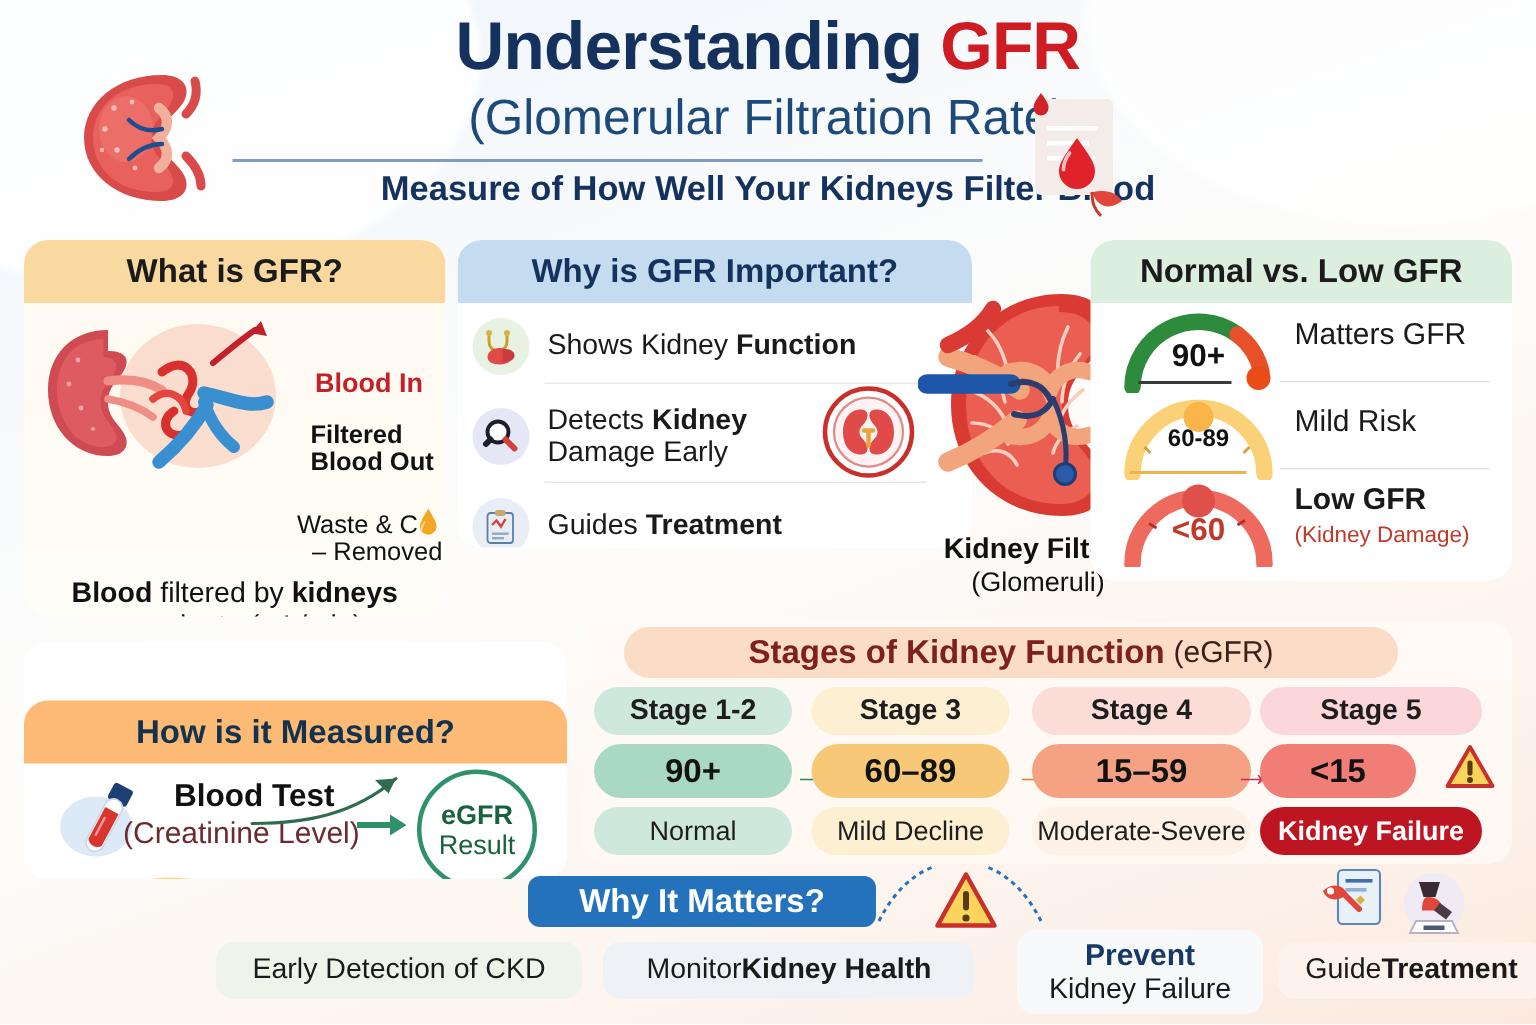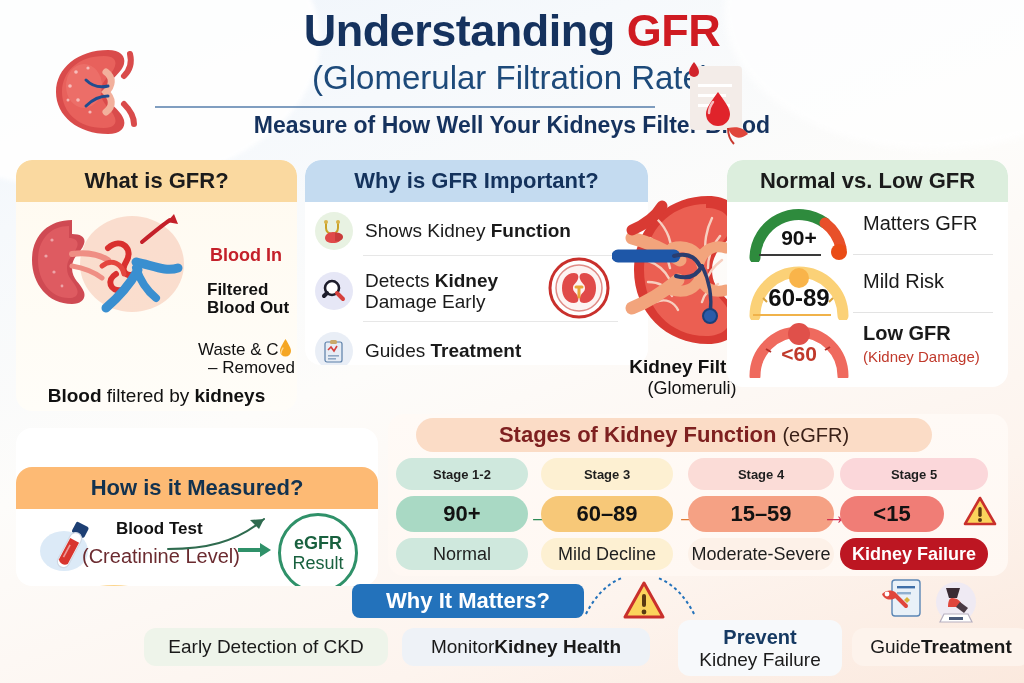--- a/index.html
+++ b/index.html
@@ -110,40 +110,40 @@
   .sep1 { top: 53px; } .sep2 { top: 119px; }
 
   
   .gauge-row { position: absolute; left: 8px; width: 266px; height: 56px; }
   .gr1 { top: 4px; } .gr2 { top: 62px; } .gr3 { top: 120px; }
   .gauge { position: absolute; left: 12px; top: 0; width: 104px; height: 56px; }
   .gauge-val {
     position: absolute; left: 12px; top: 20px; width: 104px;
     text-align: center; font-size: 21px; font-weight: 700; color: #111;
   }
-  .gauge-val.small { font-size: 24px; }
+  .gauge-val.small { font-size: 16px; }
   .gauge-lbl { position: absolute; left: 128px; top: 6px; font-size: 20px; color: #1a1a1a; }
   .gauge-lbl.bold { font-weight: 700; }
   .gauge-note { position: absolute; left: 128px; top: 30px; font-size: 15px; color: #c0392b; }
   .gauge-sep { position: absolute; left: 126px; width: 140px; height: 1px; background: #e3e3e3; }
   .gsep1 { top: 52px; } .gsep2 { top: 110px; }
   .underline { position: absolute; height: 2px; background: #3a3a3a; }
 
   
   .kidney-center { position: absolute; left: 612px; top: 190px; width: 152px; height: 160px; }
   .kc-cap {
     position: absolute; left: 592px; top: 356px; width: 200px; text-align: center;
     font-size: 19px; font-weight: 700; color: #111; line-height: 1.16;
   }
   .kc-cap .sub { font-weight: 400; font-size: 18px; }
   .mini-kidney { position: absolute; left: 548px; top: 257px; width: 62px; height: 62px; }
 
   
   .tube-ico { position: absolute; left: 22px; top: 6px; width: 64px; height: 64px; }
-  .bt-title { position: absolute; left: 100px; top: 10px; font-size: 17px; font-weight: 700; color: #111; }
+  .bt-title { position: absolute; left: 100px; top: 10px; font-size: 21px; font-weight: 700; color: #111; }
   .bt-sub   { position: absolute; left: 66px; top: 36px; font-size: 20px; color: #6b2b30; }
   .egfr-circle {
     position: absolute; left: 262px; top: 4px; width: 80px; height: 80px;
     border: 3px solid #2f9169; border-radius: 50%;
     display: flex; flex-direction: column; align-items: center; justify-content: center;
     color: #19613f; font-size: 18px; font-weight: 700; line-height: 1.12;
   }
   .egfr-circle .ln2 { font-weight: 400; font-size: 18px; }
   .calc-blob {
     position: absolute; left: 40px; top: 76px; width: 116px; height: 66px;
@@ -165,21 +165,21 @@
     position: absolute; left: 28px; top: 4px; width: 516px; height: 34px;
     background: #fbdcc6; border-radius: 17px;
     display: flex; align-items: center; justify-content: center;
     font-size: 22px; font-weight: 700; color: #7e2020;
   }
   .stages-head .paren { font-weight: 400; color: #3a2118; font-size: 20px; margin-left: 6px; }
   .stage-col { position: absolute; top: 44px; width: 132px; }
   .sc1 { left: 8px; } .sc2 { left: 153px; } .sc3 { left: 300px; } .sc4 { left: 452px; }
   .st-name {
     height: 32px; border-radius: 16px; display: flex; align-items: center;
-    justify-content: center; font-size: 13px; font-weight: 700; color: #1e1e1e;
+    justify-content: center; font-size: 19px; font-weight: 700; color: #1e1e1e;
   }
   .st-val {
     margin-top: 6px; height: 36px; border-radius: 18px; display: flex;
     align-items: center; justify-content: center; font-size: 22px; font-weight: 700; color: #121212;
   }
   .st-desc {
     margin-top: 6px; height: 32px; border-radius: 16px; display: flex;
     align-items: center; justify-content: center; font-size: 18px; color: #1e1e1e;
     white-space: nowrap;
   }

